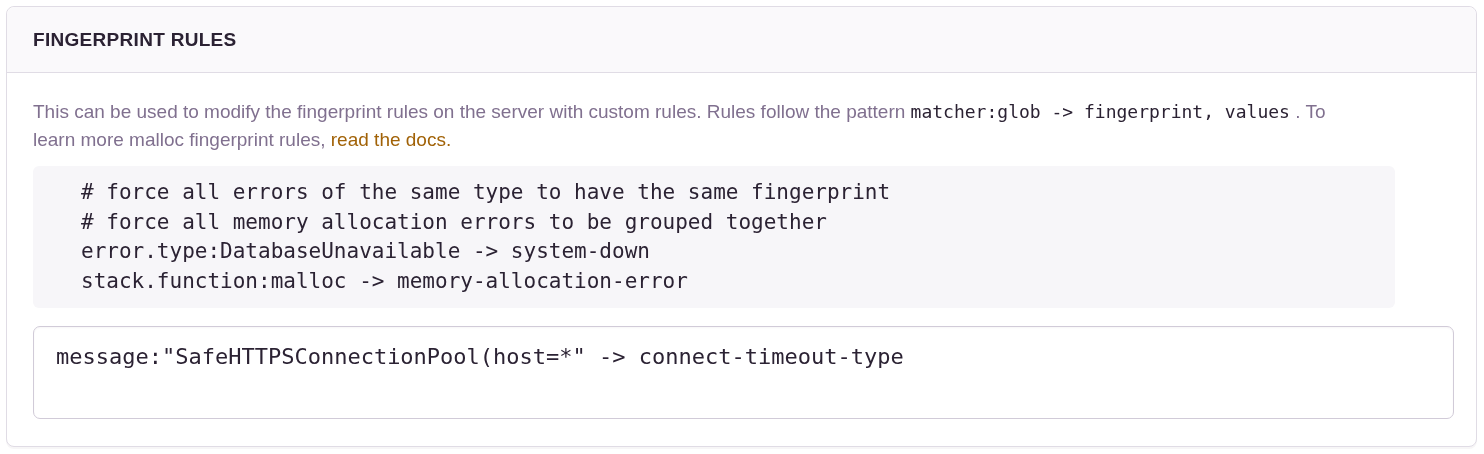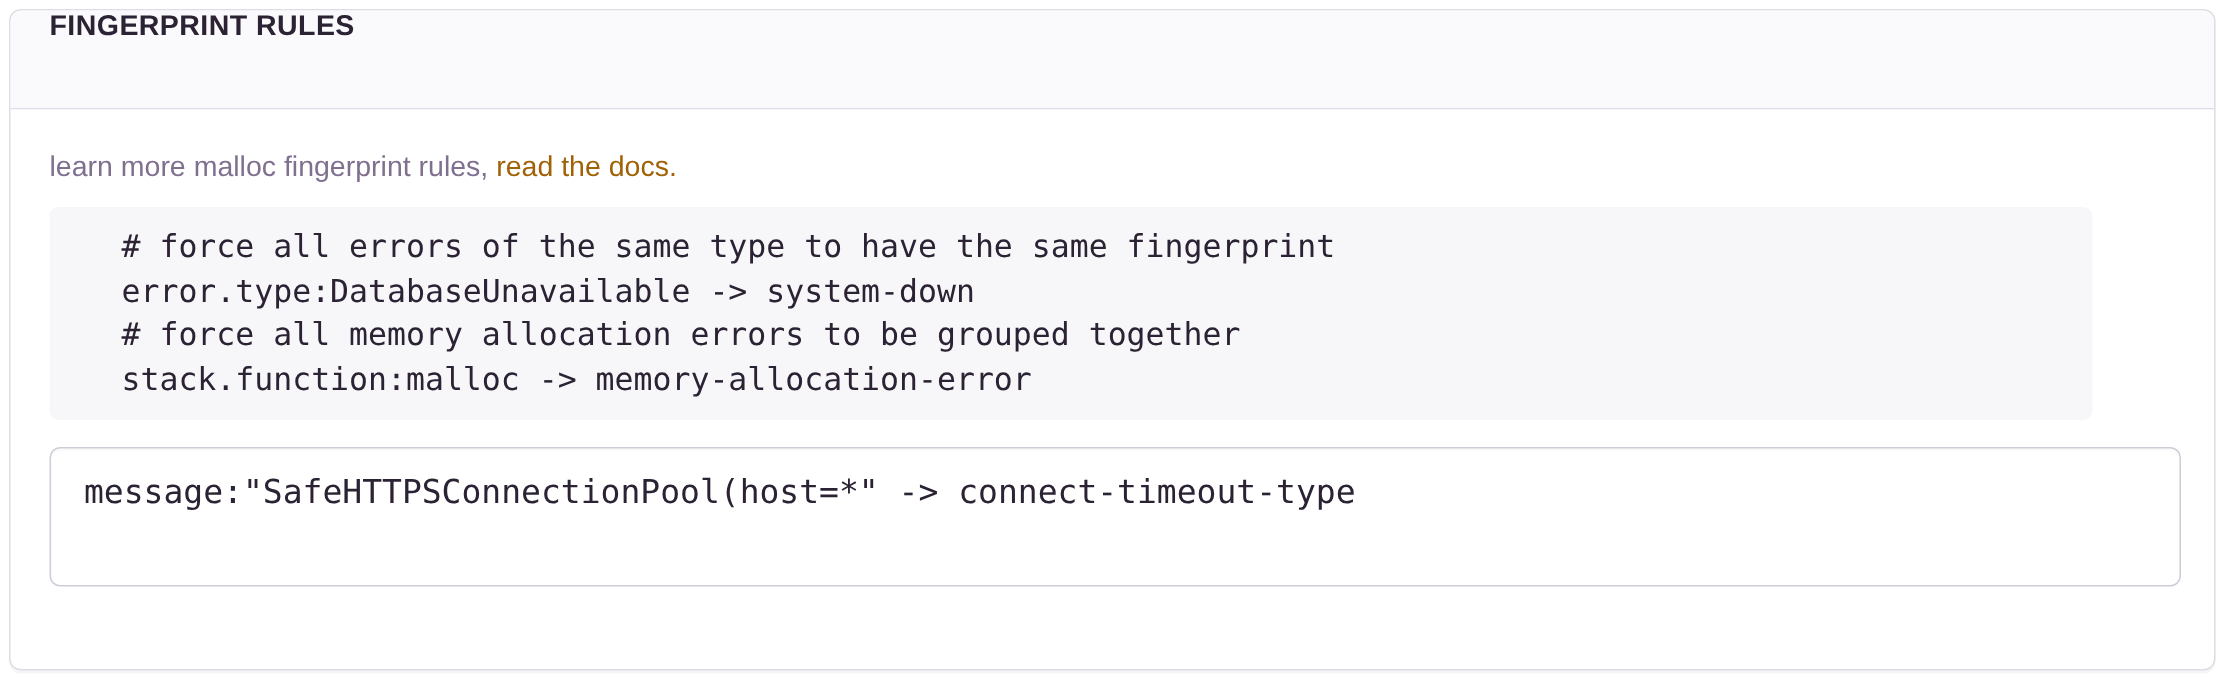--- a/index.html
+++ b/index.html
@@ -20,21 +20,21 @@
     box-sizing: border-box;
     background: #ffffff;
     border: 1px solid #e0dce5;
     border-radius: 8px;
     box-shadow: 0 2px 0 rgba(43,34,51,0.04);
   }
   .panel-header {
     height: 66px;
     box-sizing: border-box;
     display: flex;
-    align-items: flex-start;
+    align-items: center;
     padding: 0 26px;
     background: #faf9fb;
     border-bottom: 1px solid #e0dce5;
     border-radius: 8px 8px 0 0;
   }
   .panel-title {
     font-size: 19px;
     font-weight: 700;
     color: #2b2233;
     letter-spacing: 0.3px;
@@ -103,28 +103,33 @@
 <div class="panel">
 
   <div class="panel-header">
     <span class="panel-title">FINGERPRINT RULES</span>
   </div>
 
   <div class="panel-body">
 
     <div class="description">
       <div class="desc-line">
+        <span>This can be used to modify the fingerprint rules on the server with custom rules. Rules follow the pattern</span>
+        <code class="inline-code">matcher:glob -&gt; fingerprint, values</code>
+        <span>. To</span>
+      </div>
+      <div class="desc-line">
         <span>learn more malloc fingerprint rules,</span>
         <a class="docs-link" href="#">read the docs.</a>
       </div>
     </div>
 
     <div class="example-block">
       <div class="code-line"># force all errors of the same type to have the same fingerprint</div>
+      <div class="code-line"># force all memory allocation errors to be grouped together</div>
       <div class="code-line">error.type:DatabaseUnavailable -&gt; system-down</div>
-      <div class="code-line"># force all memory allocation errors to be grouped together</div>
       <div class="code-line">stack.function:malloc -&gt; memory-allocation-error</div>
     </div>
 
     <textarea class="rules-input" spellcheck="false" style="">message:"SafeHTTPSConnectionPool(host=*" -&gt; connect-timeout-type</textarea>
 
   </div>
 </div>
 
 </body></html>

